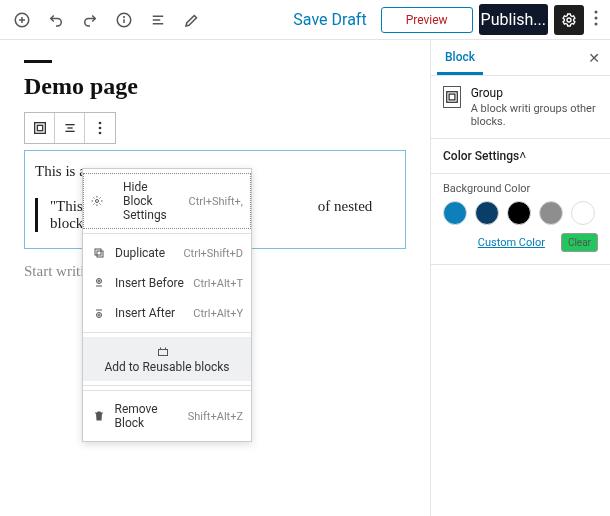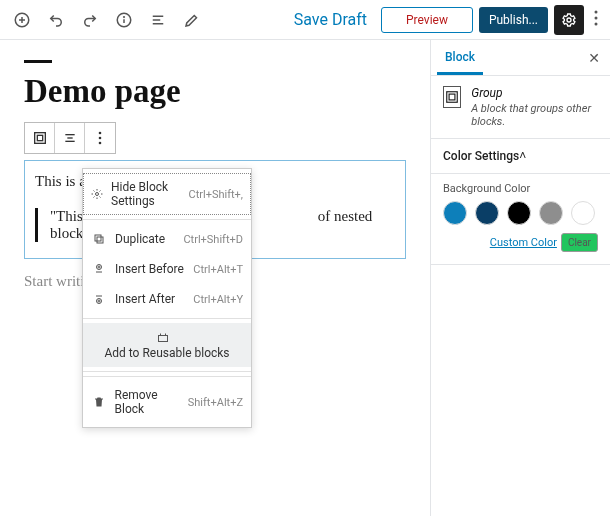--- a/index.html
+++ b/index.html
@@ -40,24 +40,24 @@
   .outline-btn {
     border: 1px solid #007cba;
     color: #b91c1c;
     font-size: 12px;
     padding: 5px 24px;
     border-radius: 3px;
     background: #fff;
     cursor: pointer;
   }
   .primary-btn {
-    background: #0c4a6e;
+    background: #0f172a;
     color: #fff;
-    font-size: 12px;
-    padding: 6px 10px;
+    font-size: 16px;
+    padding: 6px 2px;
     border-radius: 3px;
     cursor: pointer;
   }
   .gear-btn {
     background: #1e1e1e;
     color: #fff;
     width: 30px; height: 30px;
     display:flex; align-items:center; justify-content:center;
     border-radius:3px;
     cursor:pointer;
@@ -71,21 +71,21 @@
     flex: 1;
     padding: 20px 24px;
     font-family: Georgia, serif;
     position: relative;
   }
   .title-rule {
     width: 28px; height: 3px; background: #111; margin-bottom: 10px;
   }
   .page-title {
     font-family: Georgia, serif;
-    font-size: 33px;
+    font-size: 24px;
     font-weight: 800;
     margin: 0 0 12px 0;
     color: #111;
   }
   .block-toolbar {
     display: inline-flex;
     border: 1px solid #bbb;
     background: #fff;
     margin-bottom: 6px;
   }
@@ -128,21 +128,21 @@
     font-size: 12px;
     padding: 4px 0;
   }
   .ctx .mi {
     display:flex; align-items:center;
     padding: 7px 8px;
     cursor:pointer;
     color:#333;
     position: relative;
   }
-  .ctx .mi.dashed { outline: 1px dotted #888; outline-offset:-1px; }
+  .ctx .mi.dashed { outline: 1px dotted #888; outline-offset:-1px;gap:12px; }
   .ctx .mi.hl { background: #eef0f1; flex-direction: column; }
   .ctx .mi .mico { width:16px; height:16px; margin-right:8px; display:flex; align-items:center; justify-content:center; color:#555; }
   .ctx .mi .sc { margin-left:auto; color:#888; font-size:11px; }
   .ctx .sep { height:1px; background:#e0e0e0; margin:4px 0; }
   
   .sidebar {
     width: 180px;
     border-left: 1px solid #e2e4e7;
     background: #fff;
     font-size: 12px;
@@ -163,33 +163,33 @@
     font-weight: 500;
   }
   .sb-close { margin-left:auto; color:#555; cursor:pointer; padding:4px; font-size:14px; }
   .sb-block-info {
     display:flex; gap:10px; padding: 10px 12px;
     border-bottom: 1px solid #e2e4e7;
   }
   .sb-block-info .gicon {
     width:22px; height:22px; border:1px solid #555; display:flex; align-items:center; justify-content:center;
   }
-  .sb-block-info .gmeta { font-size:11px; color:#555;font-style:italic; }
+  .sb-block-info .gmeta { font-size:11px; color:#555; }
   .sb-block-info .gname { font-size:12px; color:#111; margin-bottom:2px; }
   .sb-panel-hdr {
     display:flex; align-items:center; 
     padding: 10px 12px;
     font-weight:500;
     cursor:pointer;
     border-bottom: 1px solid #e2e4e7;
   }
   .sb-panel-body { padding: 8px 12px 12px 12px; border-bottom:1px solid #e2e4e7; }
   .swatches { display:flex; gap:8px; margin:6px 0 8px; }
   .sw { width:24px; height:24px; border-radius:50%; cursor:pointer; border:1px solid #ddd; }
-  .cc-row { display:flex; align-items:center; justify-content:flex-end; gap:4px;text-align:center; }
+  .cc-row { display:flex; align-items:center; justify-content:flex-end; gap:16px;text-align:center; }
   .cc-link { color:#007cba; text-decoration:underline; font-size:11px; cursor:pointer; }
   .clear-btn { border:1px solid #999; font-size:10px; padding:3px 6px; border-radius:3px; color:#555; background:#22c55e; cursor:pointer; }
 </style>
 </head>
 <body>
 
 <div class="topbar">
   <div class="topbar-left">
     <div class="icon-btn">
       <svg viewBox="0 0 24 24" fill="none" stroke="currentColor" stroke-width="2">
@@ -296,21 +296,21 @@
     </div>
     <div class="sb-block-info">
       <div class="gicon">
         <svg width="14" height="14" viewBox="0 0 24 24" fill="none" stroke="currentColor" stroke-width="2">
             <rect x="3" y="3" width="18" height="18"></rect>
             <rect x="7" y="7" width="10" height="10"></rect>
           </svg>
       </div>
       <div class="gmeta">
         <div class="gname">Group</div>
-        <div>A block that groups other blocks.</div>
+        <div>A block writi groups other blocks.</div>
       </div>
     </div>
     <div class="sb-panel-hdr">
       <span>Color Settings</span>
       <span>˄</span>
     </div>
     <div class="sb-panel-body">
       <div style="color:#555; font-size:11px;">Background Color</div>
       <div class="swatches">
         <div class="sw" style="background:#0d7fba"></div>

